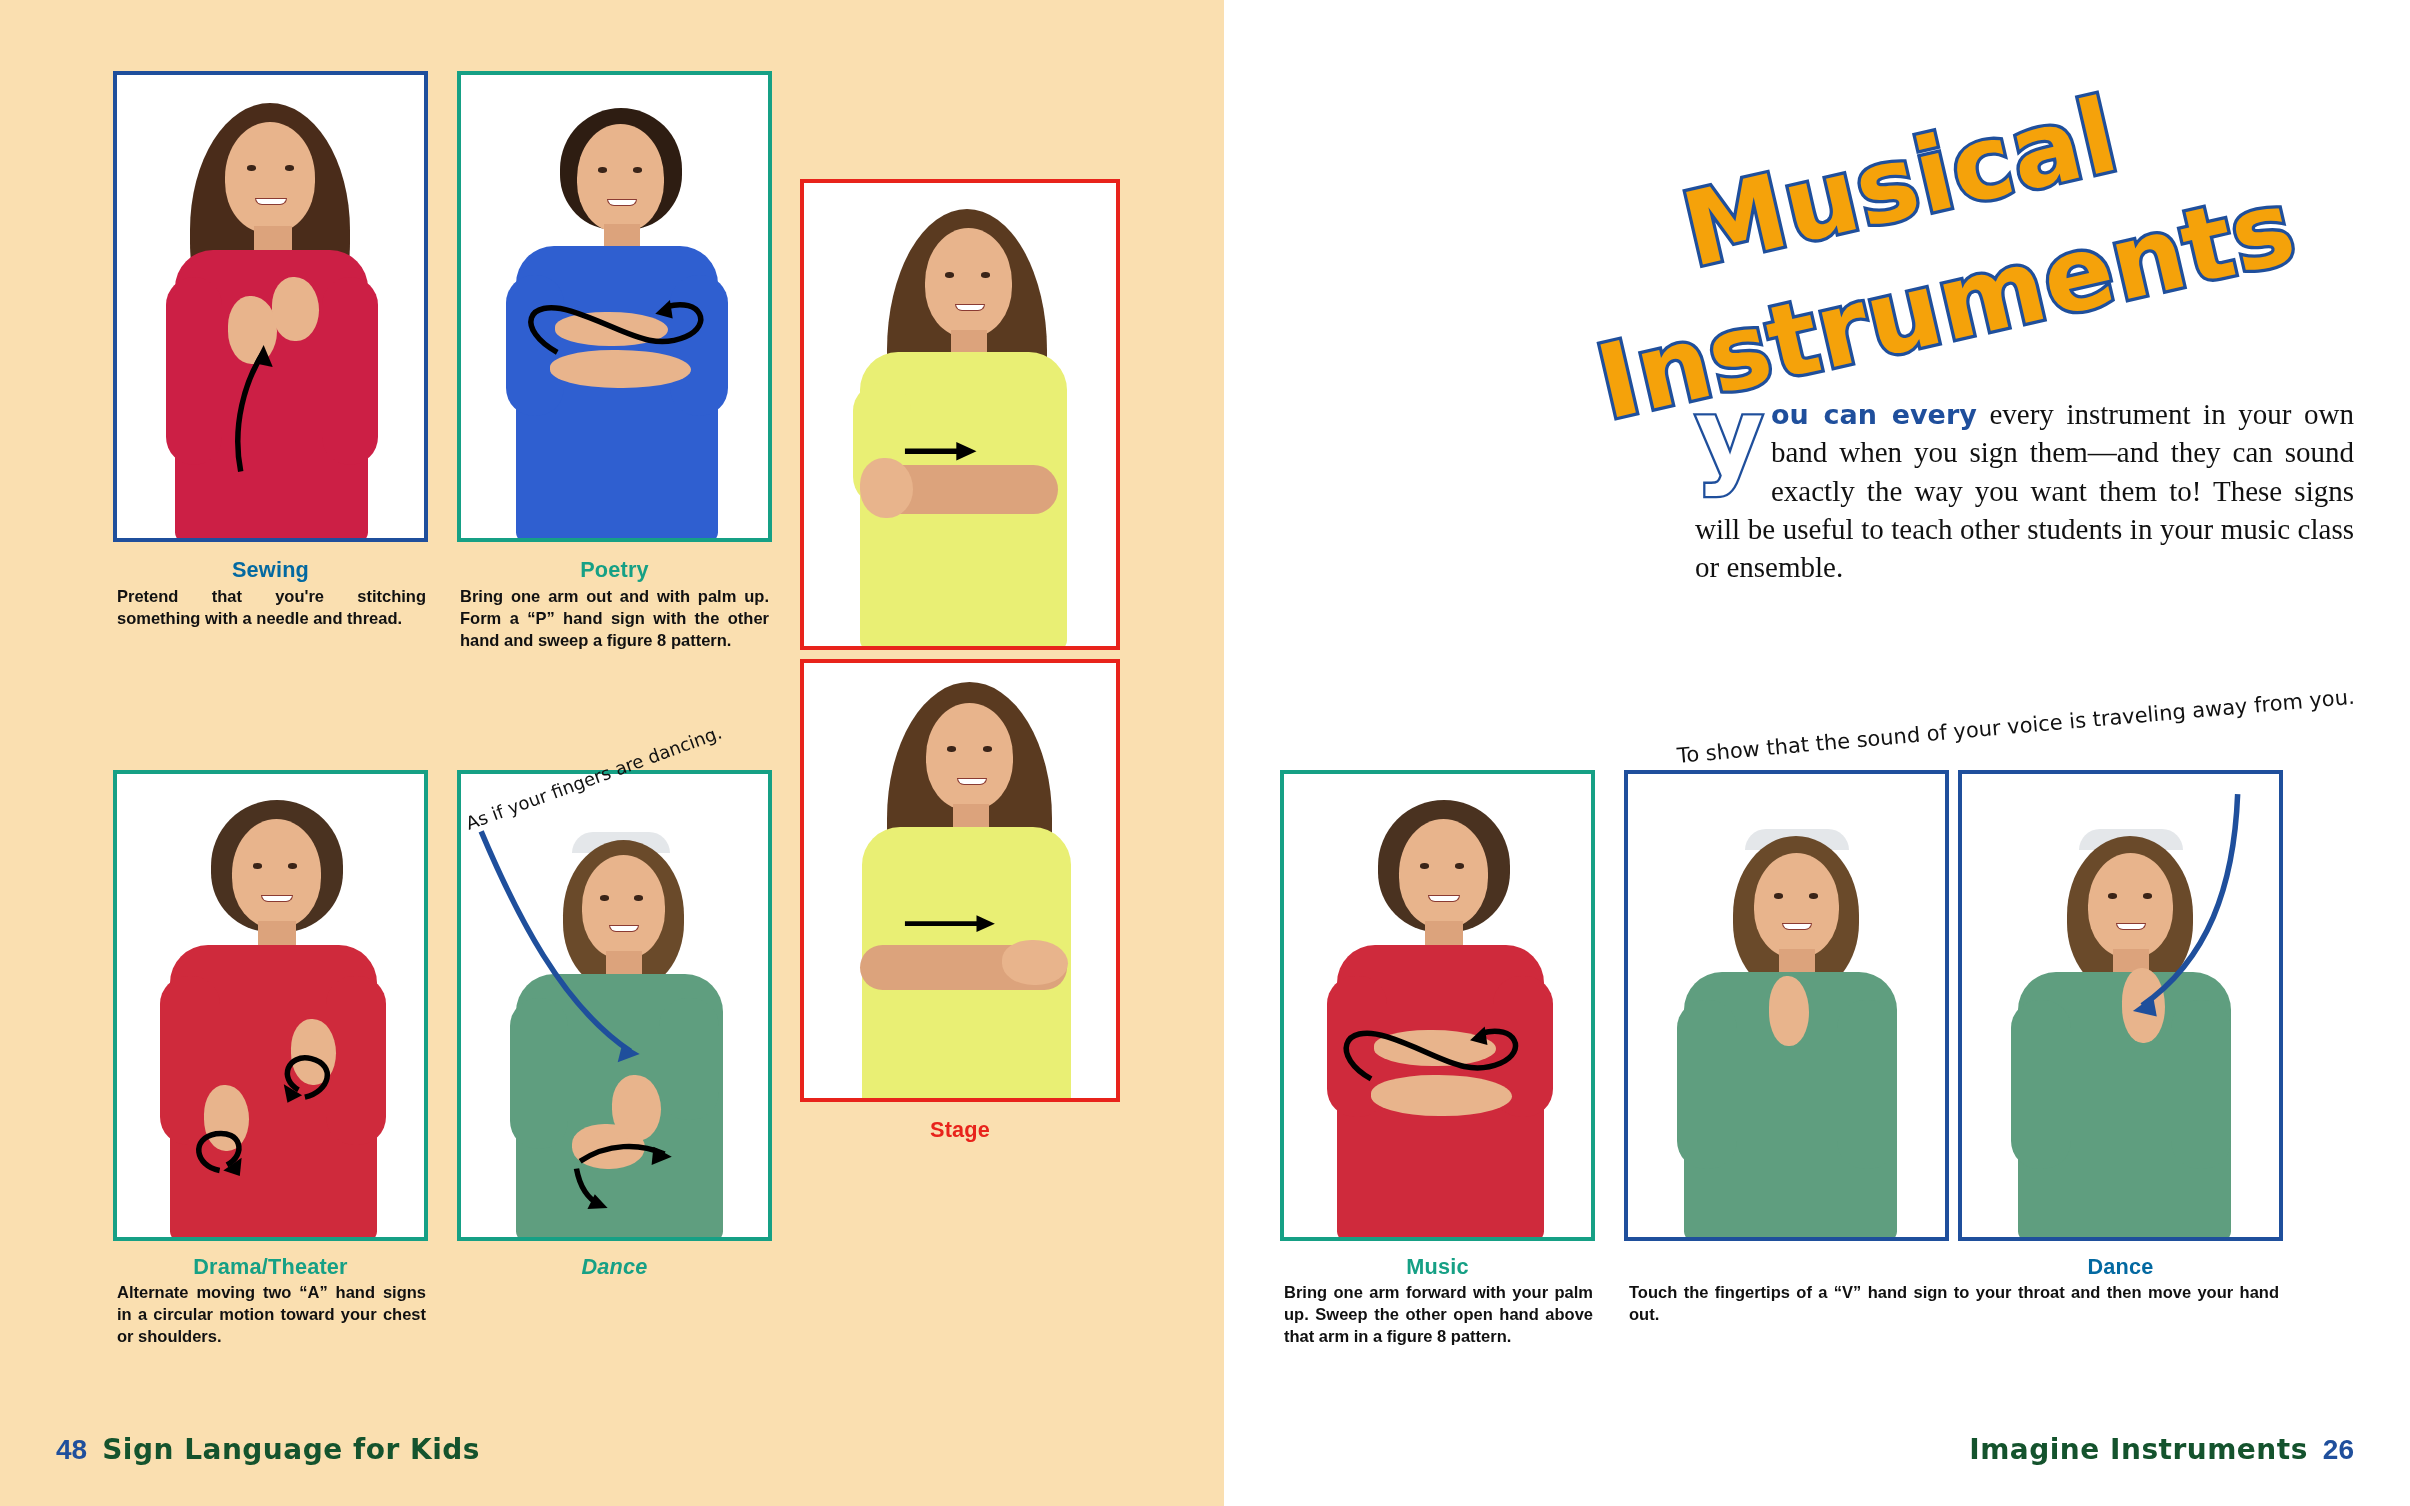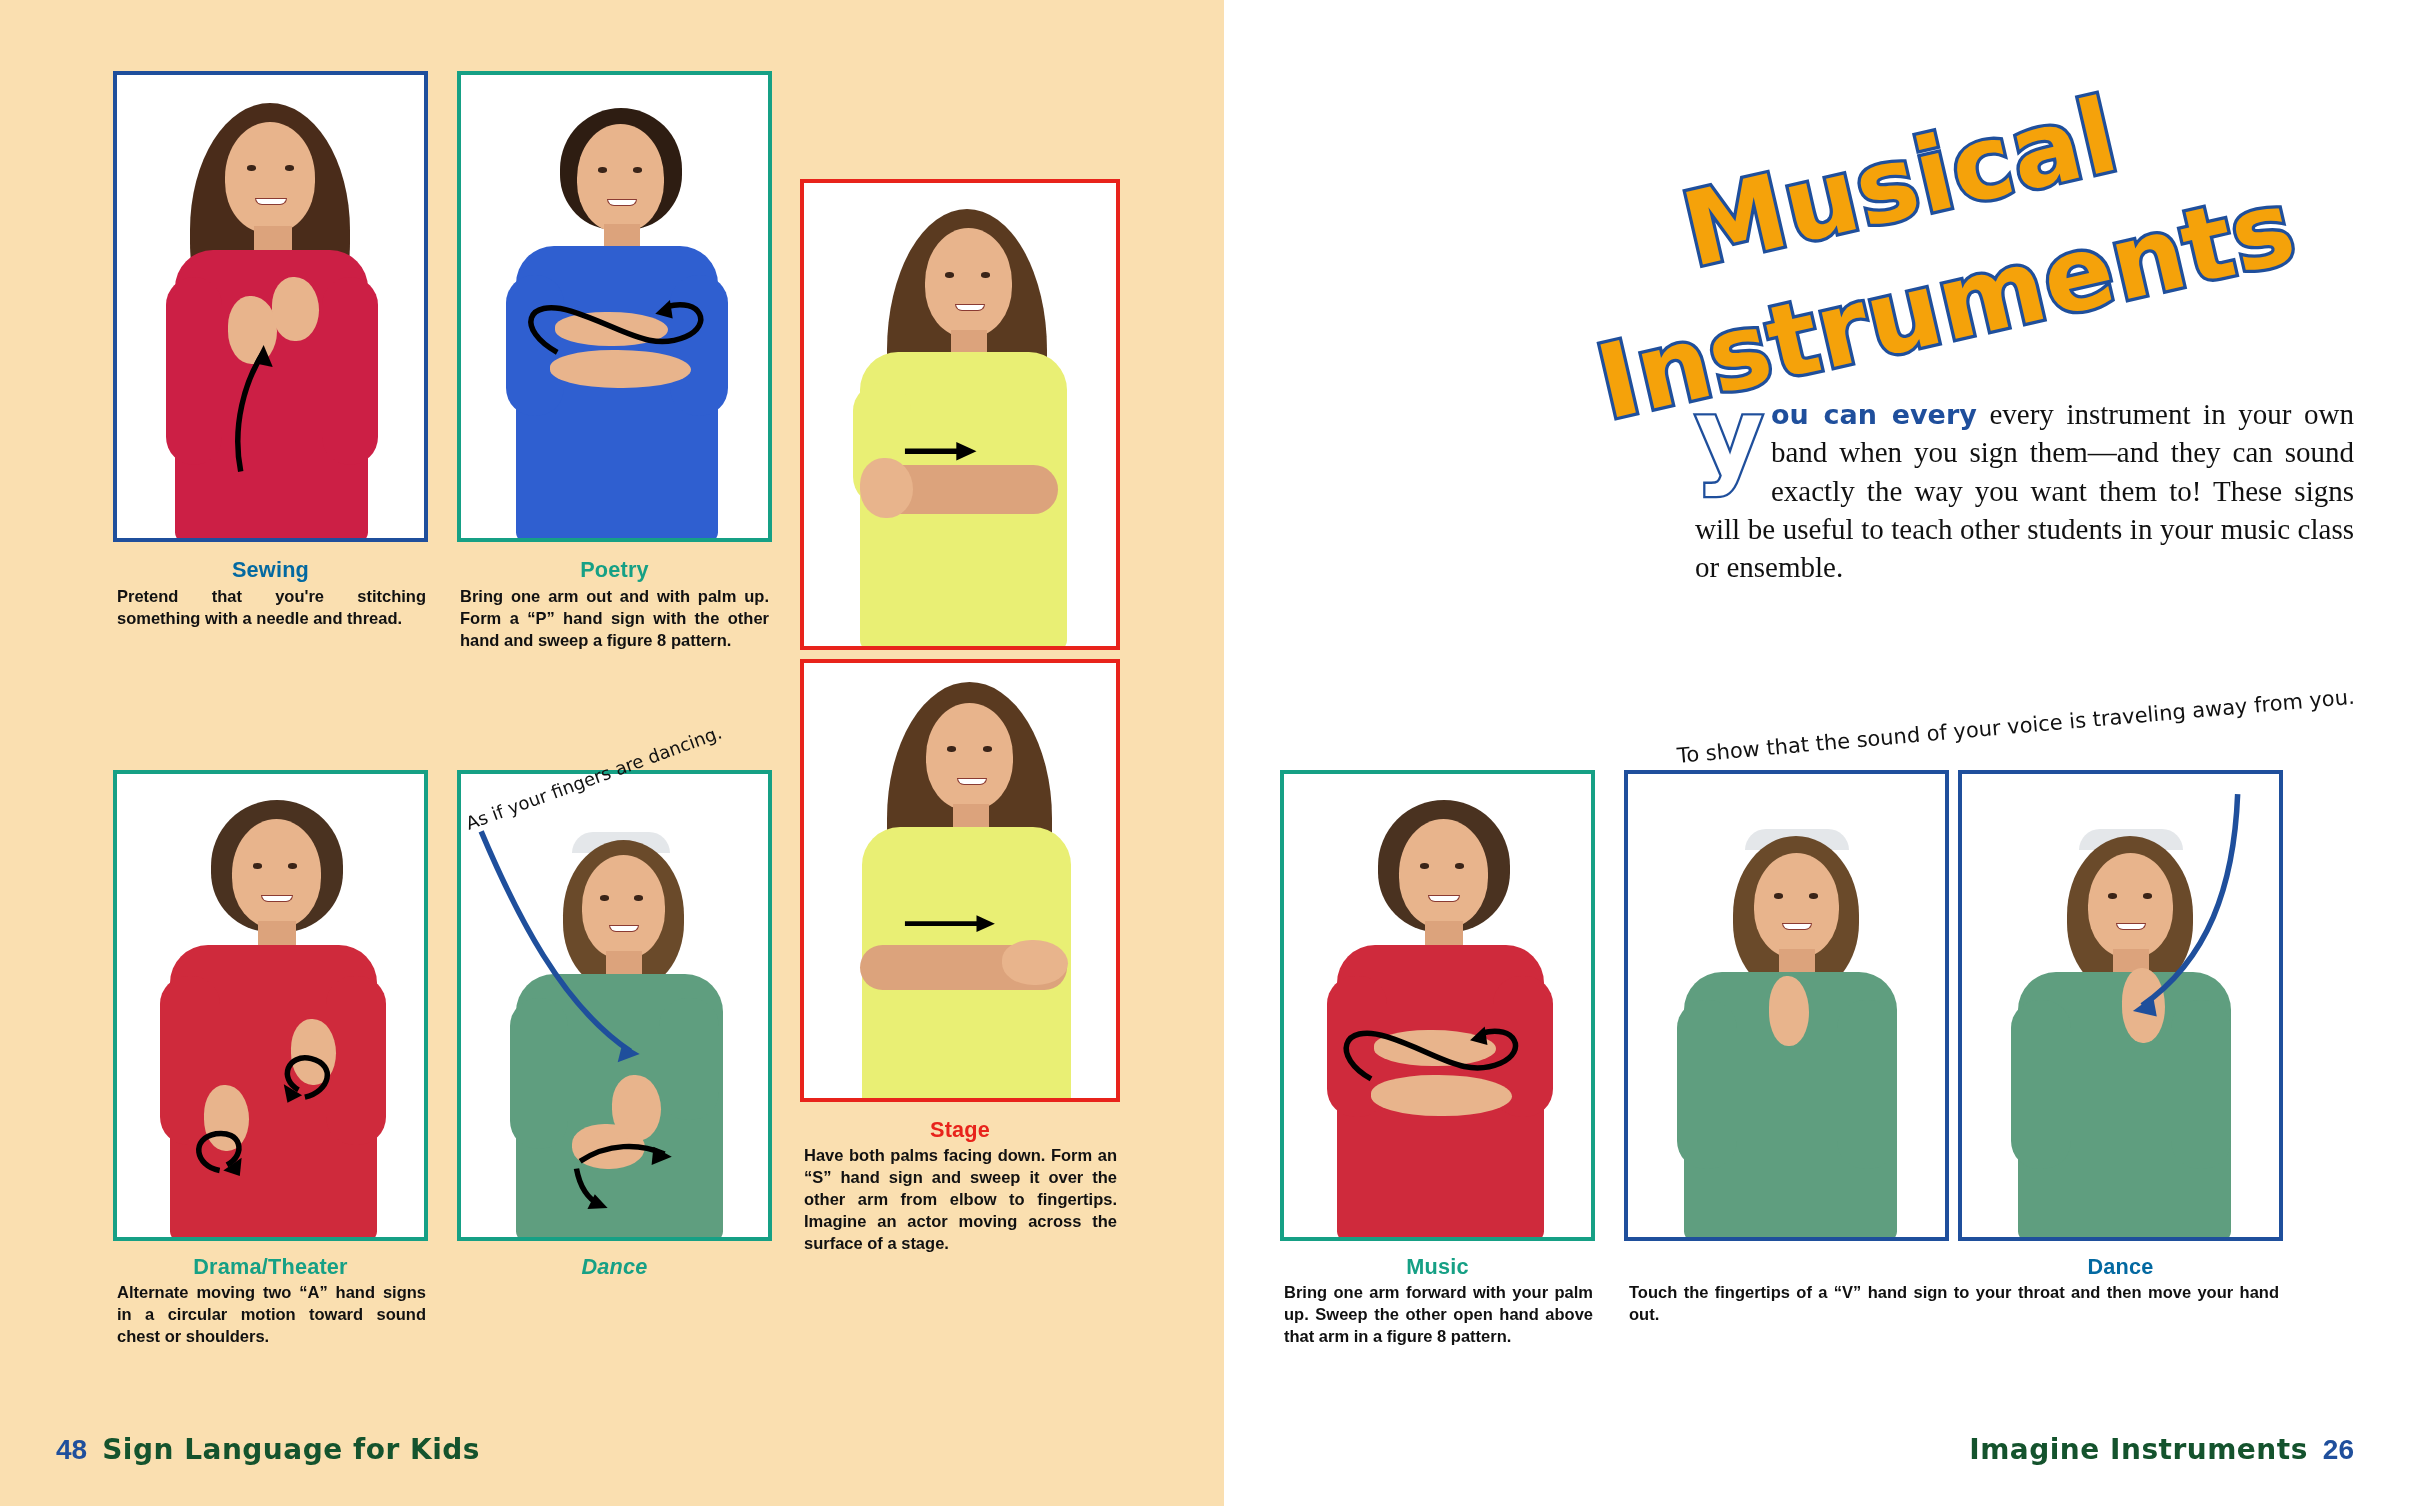--- a/index.html
+++ b/index.html
@@ -213,21 +213,20 @@
         <div class="p-torso" style="left:58px; top:164px; width:209px; height:282px; background:#e9ef74;"></div>
         <div class="p-arm" style="left:56px; top:282px; width:207px; height:45px; background:#dca37c;"></div>
         <div class="p-hand" style="left:198px; top:277px; width:66px; height:45px;"></div>
         <svg class="arrow-svg" viewBox="0 0 340 470">
           <path d="M110 282 L 200 282" stroke="#000" stroke-width="5" fill="none"></path>
           <polygon points="208,282 188,291 188,273" fill="#000"></polygon>
         </svg>
       </div>
     </div>
     <div class="cap-title red" style="left:800px; top:1117px; width:320px;">Stage</div>
-    <div class="cap-body" style="left:804px; top:1145px; width:313px;">Have both palms facing down. Form an “S” hand sign and sweep it over the other arm from elbow to fingertips. Imagine an actor moving across the surface of a stage.</div>
 
     <div class="frame teal" style="left:113px; top:770px; width:315px; height:471px;">
       <div class="person">
         <div class="p-hair" style="left:94px; top:26px; width:132px; height:132px; background:#4a3220;"></div>
         <div class="p-head" style="left:115px; top:45px; width:89px; height:109px;"></div>
         <div class="p-eye" style="left:136px; top:89px;"></div>
         <div class="p-eye" style="left:171px; top:89px;"></div>
         <div class="p-mouth" style="left:144px; top:121px; width:32px; background:#fff; border:1.9px solid #8a3b33;"></div>
         <div class="p-neck" style="left:141px; top:147px; width:38px; height:30px;"></div>
         <div class="p-torso" style="left:53px; top:171px; width:207px; height:296px; background:#cf2a3c;"></div>
@@ -237,21 +236,21 @@
         <div class="p-hand" style="left:174px; top:245px; width:45px; height:66px;"></div>
         <svg class="arrow-svg" viewBox="0 0 335 500">
           <path d="M112 430 C 85 425, 80 395, 108 390 C 135 386, 142 412, 120 424" stroke="#000" stroke-width="6" fill="none"></path>
           <polygon points="116,430 136,416 134,436" fill="#000"></polygon>
           <path d="M205 350 C 232 344, 240 315, 212 308 C 186 302, 176 330, 198 342" stroke="#000" stroke-width="6" fill="none"></path>
           <polygon points="202,348 182,336 186,356" fill="#000"></polygon>
         </svg>
       </div>
     </div>
     <div class="cap-title teal" style="left:113px; top:1254px; width:315px;">Drama/Theater</div>
-    <div class="cap-body" style="left:117px; top:1282px; width:309px;">Alternate moving two “A” hand signs in a circular motion toward sound chest or shoulders.</div>
+    <div class="cap-body" style="left:117px; top:1282px; width:309px;">Alternate moving two “A” hand signs in a circular motion toward your chest or shoulders.</div>
 
     <div class="frame teal" style="left:457px; top:770px; width:315px; height:471px;">
       <div class="person">
         <div class="p-band" style="left:111px; top:58px; width:98px; height:21px;"></div>
         <div class="p-hair" style="left:102px; top:66px; width:121px; height:151px; background:#6a4a2a;"></div>
         <div class="p-head" style="left:121px; top:81px; width:83px; height:104px;"></div>
         <div class="p-eye" style="left:139px; top:121px;"></div>
         <div class="p-eye" style="left:173px; top:121px;"></div>
         <div class="p-mouth" style="left:148px; top:151px; width:30px; background:#fff; border:1.9px solid #8a3b33;"></div>
         <div class="p-neck" style="left:145px; top:177px; width:36px; height:28px;"></div>

